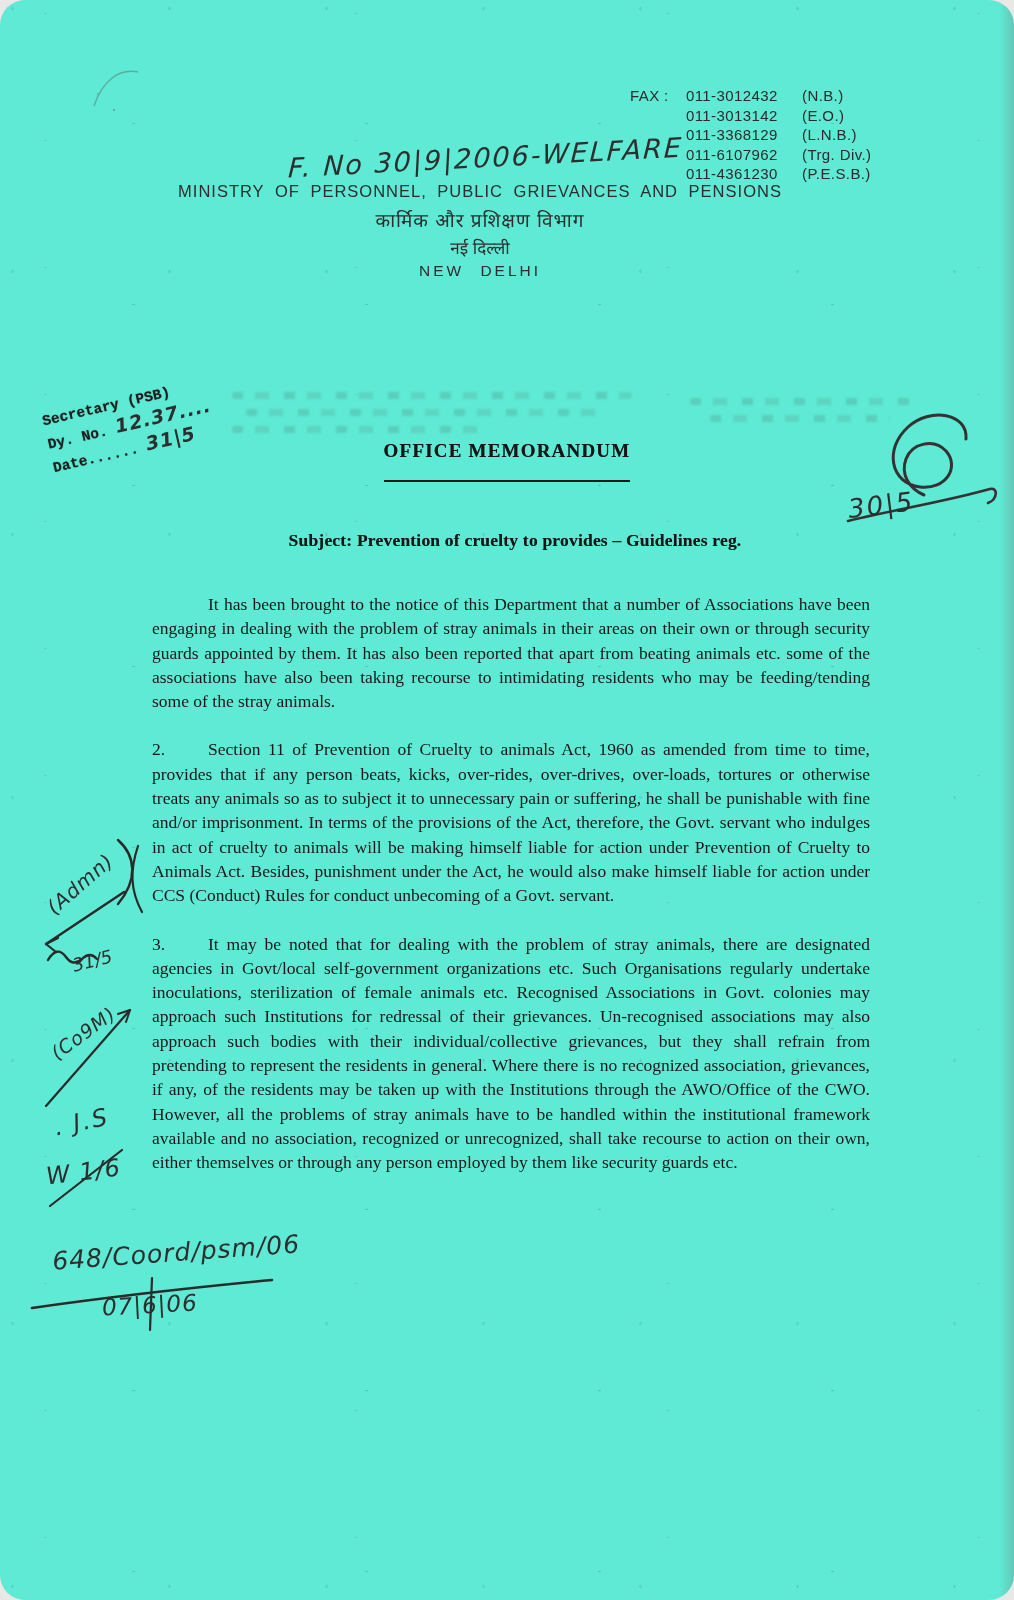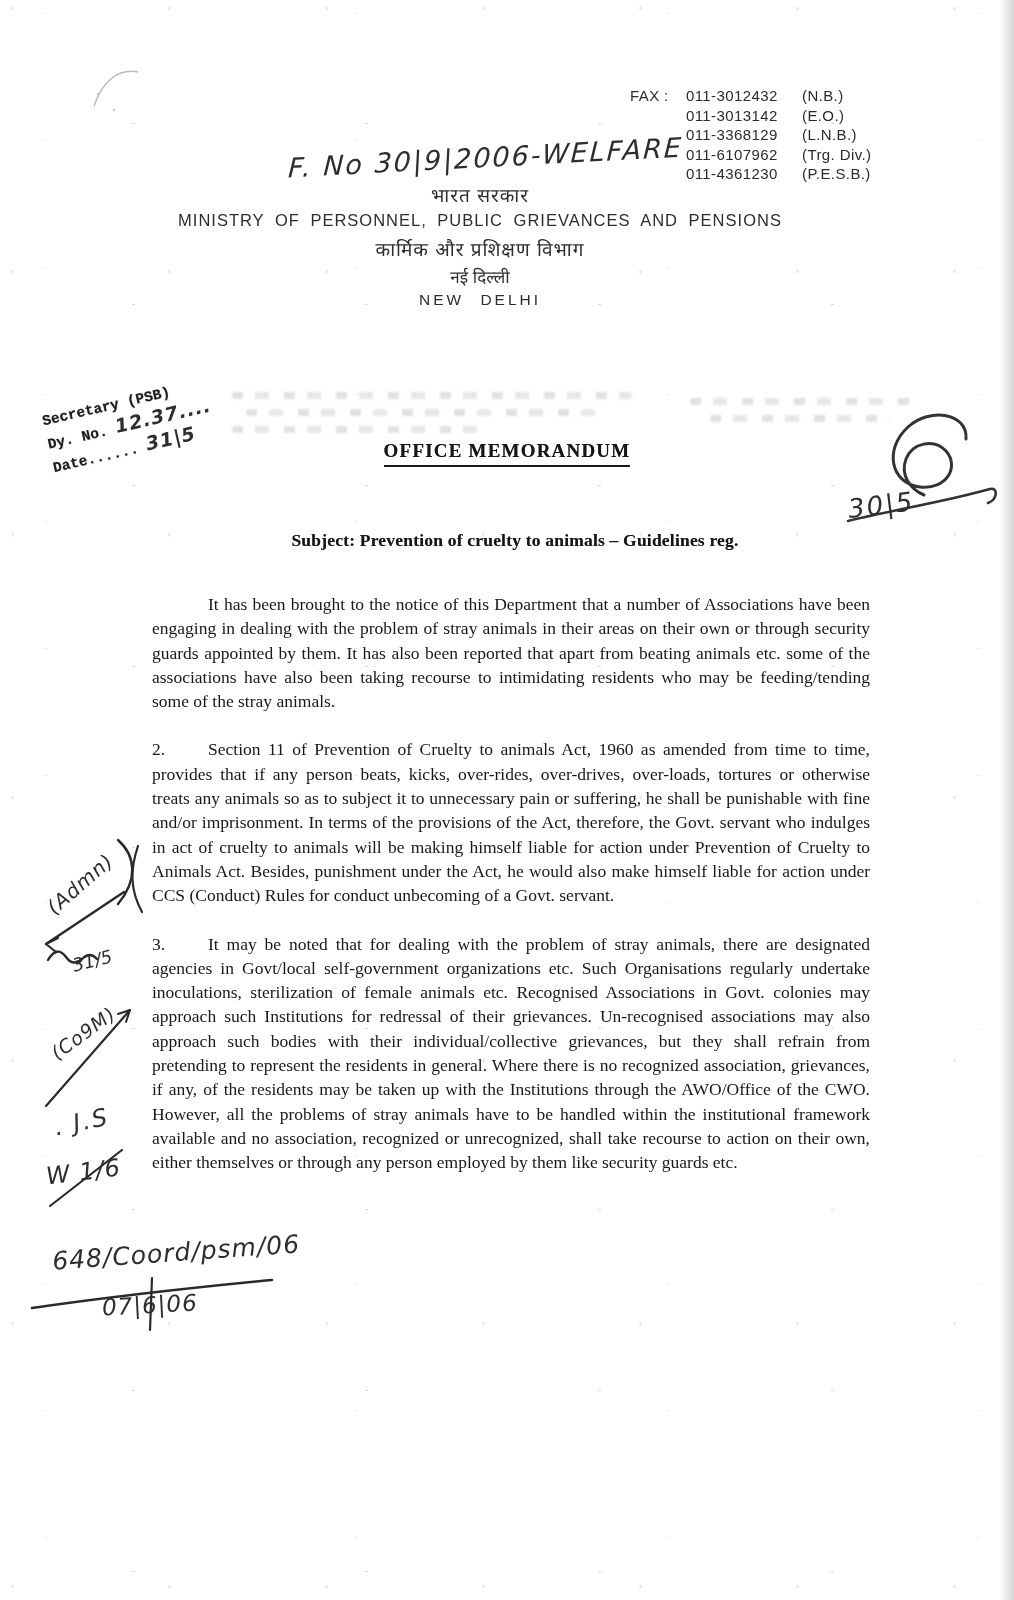--- a/index.html
+++ b/index.html
@@ -1,19 +1,20 @@
 <!DOCTYPE html>
 <html><head>
 <meta charset="utf-8">
 <style>
   html,body{margin:0;padding:0;background:#e8e8e6;}
   .page{
     position:relative; width:1014px; height:1600px; margin:0 auto;
-    background:#ffffff; overflow:hidden; color:#222;
+    background:#5eead4; overflow:hidden; color:#222;
     font-family:"Liberation Serif","DejaVu Serif",serif;
+    border-radius:25px;
   }
   
   .speckles{
     position:absolute; inset:0; pointer-events:none; opacity:.5;
     background-image:
       radial-gradient(rgba(40,40,40,.35) 1px, transparent 1.3px),
       radial-gradient(rgba(60,60,60,.22) 1px, transparent 1.4px),
       radial-gradient(rgba(30,30,30,.28) .8px, transparent 1.2px);
     background-size:233px 181px, 157px 263px, 311px 127px;
     background-position:17px 33px, 91px 140px, 201px 77px;
@@ -61,21 +62,21 @@
     position:absolute; left:46px; top:392px; transform:rotate(-13deg);
     font-family:"Liberation Mono","DejaVu Sans Mono",monospace;
     font-weight:bold; font-size:14.5px; line-height:21px; color:#1d1d1d;
     text-shadow:0 0 1px rgba(20,20,20,.55); white-space:nowrap;
   }
   .stamp .hwv{font-size:19px; font-weight:bold; text-shadow:none; letter-spacing:1px;}
   
   .om-wrap{position:absolute; left:0; top:440px; width:1014px; text-align:center;}
   .om-title{
     display:inline-block; font-weight:bold; font-size:19px; letter-spacing:1.2px;
-    color:#161616; border-bottom:2.5px solid #1a1a1a; padding-bottom:3px;
+    color:#161616; border-bottom:2.5px solid #1a1a1a; padding-bottom:18px;
     text-shadow:0 0 .5px rgba(0,0,0,.6);
   }
   
   .sig-svg{position:absolute; left:818px; top:405px;}
   .sig-note{position:absolute; left:848px; top:490px; font-size:26px; transform:rotate(-7deg); letter-spacing:2px;}
   
   .subject{
     position:absolute; left:150px; top:530px; width:730px; text-align:center;
     font-weight:bold; font-size:17.5px; color:#161616; letter-spacing:.2px;
     text-shadow:0 0 .4px rgba(0,0,0,.5);
@@ -134,21 +135,20 @@
       <span class="fax-ind"></span><span class="fax-num">011-6107962</span><span>(Trg. Div.)</span>
     </div>
     <div class="fax-row">
       <span class="fax-ind"></span><span class="fax-num">011-4361230</span><span>(P.E.S.B.)</span>
     </div>
   </div>
 
   <div class="fno hw">F. No 30|9|2006-WELFARE</div>
 
   <div class="letterhead">
-    <div class="lh-hi">भारत सरकार</div>
     <div class="lh-en tight">MINISTRY OF PERSONNEL, PUBLIC GRIEVANCES AND PENSIONS</div>
     <div class="lh-hi">कार्मिक और प्रशिक्षण विभाग</div>
     <div class="lh-city-hi">नई दिल्ली</div>
     <div class="lh-city-en">NEW DELHI</div>
   </div>
 
 
   <div class="stamp">
     <div>Secretary (PSB)</div>
     <div>
@@ -174,21 +174,21 @@
   <div class="om-wrap">
     <span class="om-title">OFFICE MEMORANDUM</span>
   </div>
 
   <svg class="sig-svg" width="185" height="125">
     <path d="M148 34 C150 8 112 2 90 22 C66 44 72 78 102 82 C128 85 142 62 128 46 C116 33 94 38 88 54 C82 70 92 84 106 90" fill="none" stroke="#333" stroke-width="3" stroke-linecap="round"></path>
     <path d="M30 116 C70 106 130 96 172 84 C180 82 180 94 170 98" fill="none" stroke="#333" stroke-width="2.6" stroke-linecap="round"></path>
   </svg>
   <div class="sig-note hw">30|5</div>
 
-  <div class="subject">Subject: Prevention of cruelty to animals – Guidelines reg.</div>
+  <div class="subject">Subject: Prevention of cruelty to provides – Guidelines reg.</div>
 
   <div class="body">
     <p><span class="pnum"></span><span>It has been brought to the notice of this Department that a number of Associations have been engaging in dealing with the problem of stray animals in their areas on their own or through security guards appointed by them.  It has also been reported that apart from beating animals etc. some of the associations have also been taking recourse to intimidating residents who may be feeding/tending some of the stray animals.</span></p>
     <p><span class="pnum">2.</span><span>Section 11 of Prevention of Cruelty to animals Act, 1960 as amended from time to time, provides that if any person beats, kicks, over-rides, over-drives, over-loads, tortures or otherwise treats any animals so as to subject it to unnecessary pain or suffering, he shall be punishable with fine and/or imprisonment.  In terms of the provisions of the Act, therefore, the Govt. servant who indulges in act of cruelty to animals will be making himself liable for action under Prevention of Cruelty to Animals Act.  Besides, punishment under the Act, he would also make himself liable for action under CCS (Conduct) Rules for conduct unbecoming of a Govt. servant.</span></p>
     <p><span class="pnum">3.</span><span>It may be noted that for dealing with the problem of stray animals, there are designated agencies in Govt/local self-government organizations etc.  Such Organisations regularly undertake inoculations, sterilization of female animals etc.  Recognised Associations in Govt. colonies may approach such Institutions for redressal of their grievances.  Un-recognised associations may also approach such bodies with their individual/collective grievances, but they shall refrain from pretending to represent the residents in general.  Where there is no recognized association, grievances, if any, of the residents may be taken up with the Institutions through the AWO/Office of the CWO.  However, all the problems of stray animals have to be handled within the institutional framework available and no association, recognized or unrecognized, shall take recourse to action on their own, either themselves or through any  person employed by them like security guards etc.</span></p>
   </div>
 
   <svg class="scribble-svg" width="150" height="390">
     <path d="M100 12 C118 28 120 52 100 76" fill="none" stroke="#2a2a2a" stroke-width="2.4" stroke-linecap="round"></path>
     <path d="M120 18 C112 42 112 62 124 84" fill="none" stroke="#2a2a2a" stroke-width="2.2" stroke-linecap="round"></path>

